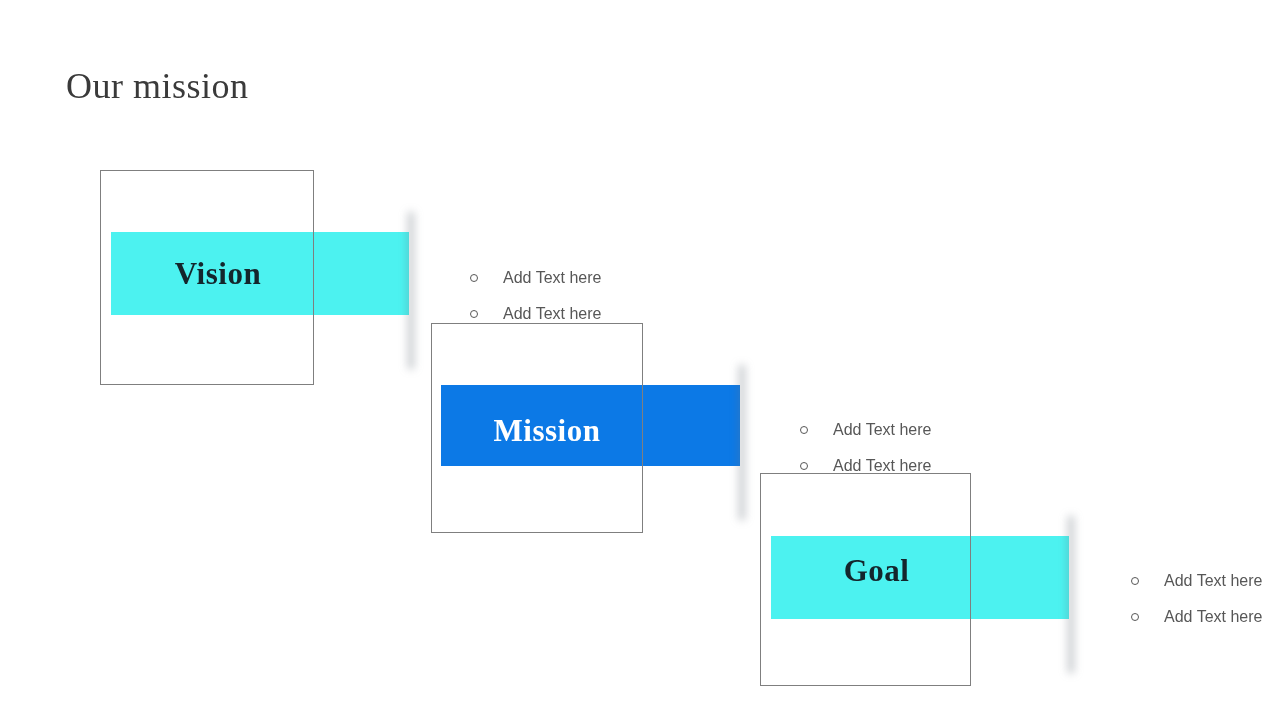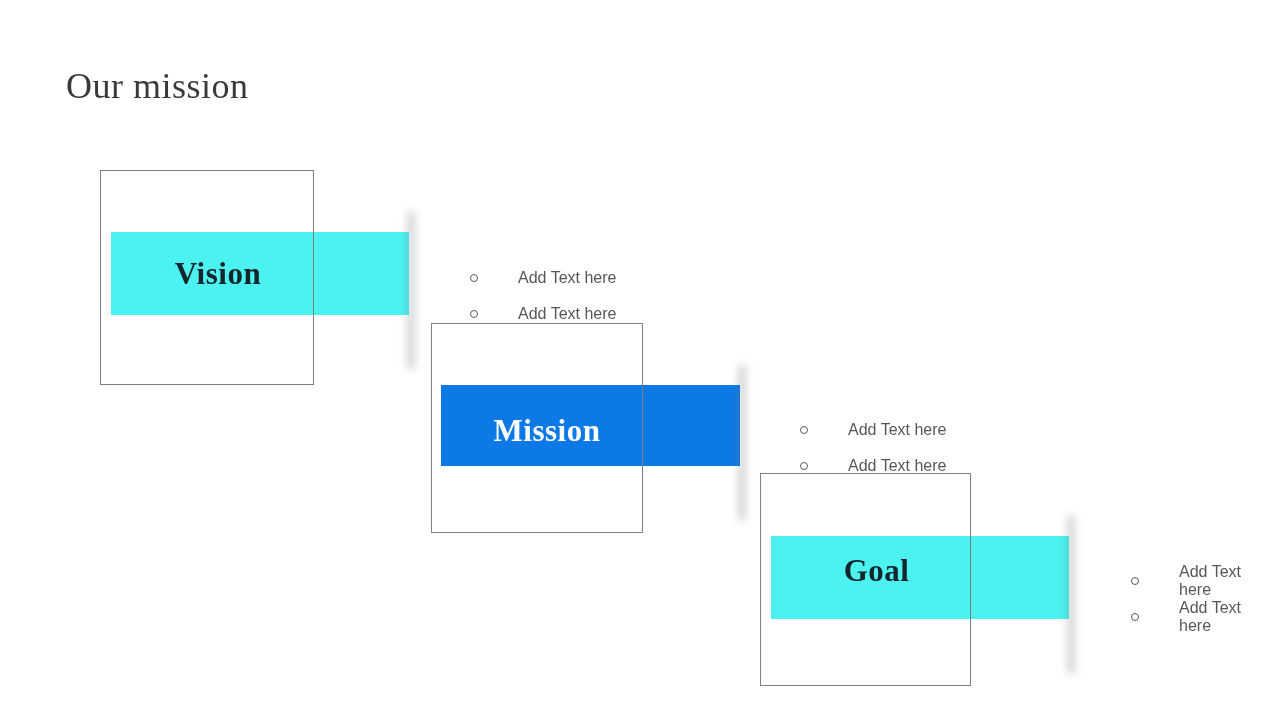--- a/index.html
+++ b/index.html
@@ -67,21 +67,21 @@
   .label-light{color:var(--label-light);}
   .lbl-vision {left:72px; top:193px; width:214px; height:83px;}
   .lbl-mission{left:402px;top:346px; width:212px; height:91px;}
   .lbl-goal   {left:732px;top:497px; width:211px; height:70px;}
 
   
   .bullets{position:absolute;z-index:4;list-style:none;}
   .bullets li{
     display:flex;align-items:center;
     height:23px;
-    font-size:16px;color:var(--bullet-text);gap:15px;
+    font-size:16px;color:var(--bullet-text);
   }
   .ring{
     display:inline-block;flex:0 0 auto;
     width:8px;height:8px;
     border:1.5px solid var(--bullet-text);
     border-radius:50%;
     margin-right:12px;
   }
   .bl-vision {left:405px; top:214px;}
   .bl-mission{left:735px; top:366px;}

